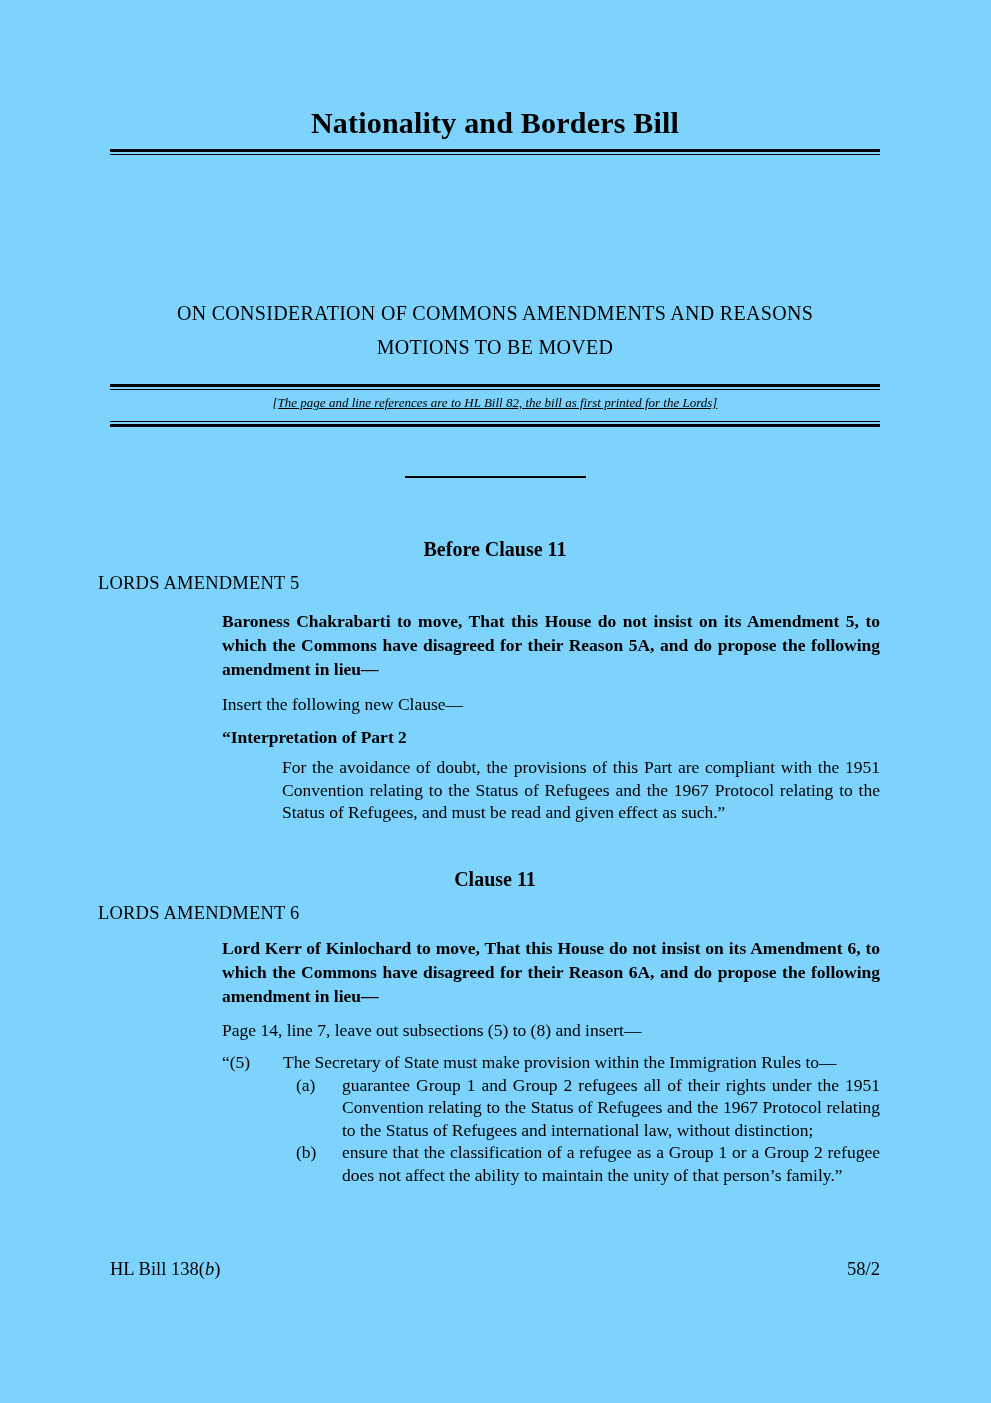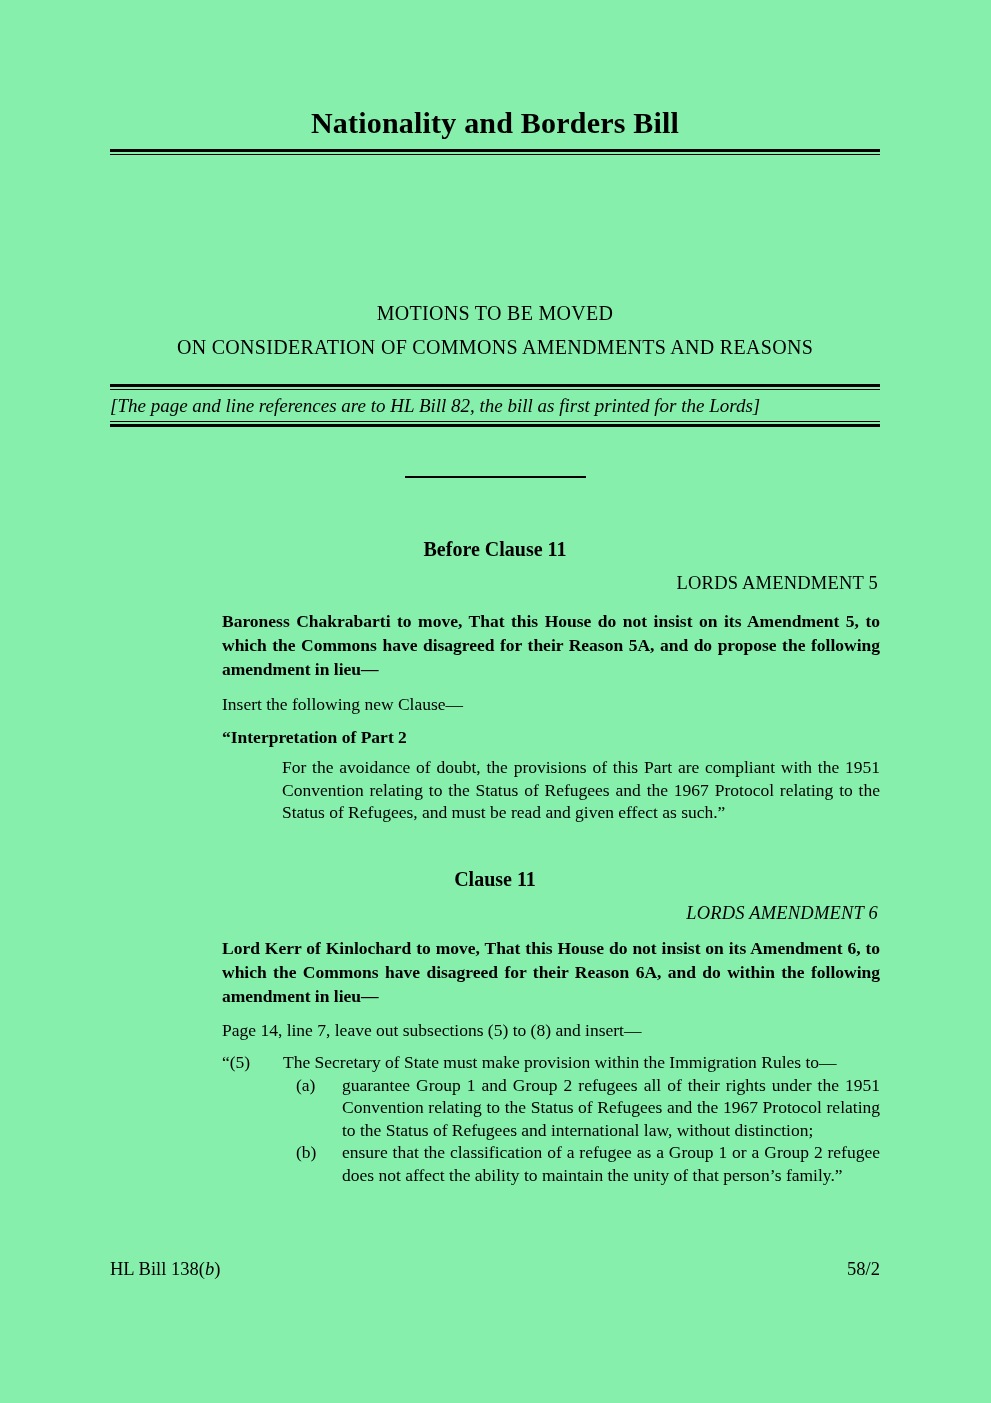--- a/index.html
+++ b/index.html
@@ -1,21 +1,21 @@
 <!DOCTYPE html>
 <html><head>
 <meta charset="utf-8">
 <style>
   html, body { margin: 0; padding: 0; background: #e8e8e8; }
   .page {
     position: relative;
     width: 991px;
     height: 1403px;
     margin: 0 auto;
-    background: #86efac;
+    background: #7dd3fc;
     color: #000000;
     font-family: "Liberation Serif", serif;
     font-size: 17.5px;
   }
   
   .rule-thick-thin { border-top: 3px solid #000; border-bottom: 1px solid #000; height: 2px; }
   .rule-thin-thick { border-top: 1px solid #000; border-bottom: 3px solid #000; height: 2px; }
 
   .doc-title {
     position: absolute; top: 106px; left: 110px; width: 770px;
@@ -24,38 +24,38 @@
   .title-rule { position: absolute; top: 149px; left: 110px; width: 770px; }
 
   .motions-block {
     position: absolute; top: 296px; left: 110px; width: 770px;
     text-align: center; font-size: 20px; line-height: 34px; letter-spacing: 0.3px;
   }
 
   .ref-box-top    { position: absolute; top: 384px; left: 110px; width: 770px; }
   .ref-note {
     position: absolute; top: 395px; left: 110px; width: 770px;
-    text-align: left; font-style: italic; font-size: 19px;
+    text-align: center; font-style: italic; font-size: 13px; text-decoration: underline;
   }
   .ref-box-bottom { position: absolute; top: 421px; left: 110px; width: 770px; }
 
   .short-rule { position: absolute; top: 476px; left: 405px; width: 181px; border-top: 2px solid #000; }
 
   .center-head-bold {
     position: absolute; left: 110px; width: 770px;
     text-align: center; font-weight: bold; font-size: 20px;
   }
   .center-head-caps {
-    position: absolute; left: 108px; width: 770px;
-    text-align: right; font-size: 18.5px; letter-spacing: 0.2px;
+    position: absolute; left: 98px; width: 770px;
+    text-align: left; font-size: 18.5px; letter-spacing: 0.2px;
   }
   .pos-before-clause { top: 538px; }
   .pos-lords5 { top: 573px; }
   .pos-clause11 { top: 868px; }
-  .pos-lords6 { top: 903px; font-style: italic; }
+  .pos-lords6 { top: 903px; }
 
   .motion-para {
     position: absolute; left: 222px; width: 658px;
     font-weight: bold; text-align: justify; line-height: 24px;
   }
   .pos-motion5 { top: 609px; }
   .pos-motion6 { top: 936px; }
 
   .plain-line { position: absolute; left: 222px; width: 658px; }
   .pos-insert5 { top: 694px; font-family: Liberation Serif, serif; }
@@ -83,42 +83,42 @@
 </style>
 </head>
 <body>
 
 <div class="page">
 
   <div class="doc-title">Nationality and Borders Bill</div>
   <div class="title-rule rule-thick-thin"></div>
 
   <div class="motions-block">
+    <div>ON CONSIDERATION OF COMMONS AMENDMENTS AND REASONS</div>
     <div>MOTIONS TO BE MOVED</div>
-    <div>ON CONSIDERATION OF COMMONS AMENDMENTS AND REASONS</div>
   </div>
 
   <div class="ref-box-top rule-thick-thin"></div>
   <div class="ref-note">[The page and line references are to HL Bill 82, the bill as first printed for the Lords]</div>
   <div class="ref-box-bottom rule-thin-thick"></div>
 
   <div class="short-rule"></div>
 
   <div class="center-head-bold pos-before-clause">Before Clause 11</div>
   <div class="center-head-caps pos-lords5">LORDS AMENDMENT 5</div>
 
   <div class="motion-para pos-motion5">Baroness Chakrabarti to move, That this House do not insist on its Amendment 5, to which the Commons have disagreed for their Reason 5A, and do propose the following amendment in lieu—</div>
   <div class="plain-line pos-insert5">Insert the following new Clause—</div>
   <div class="clause-head">“Interpretation of Part 2</div>
   <div class="clause-body">For the avoidance of doubt, the provisions of this Part are compliant with the 1951 Convention relating to the Status of Refugees and the 1967 Protocol relating to the Status of Refugees, and must be read and given effect as such.”</div>
 
   <div class="center-head-bold pos-clause11">Clause 11</div>
   <div class="center-head-caps pos-lords6">LORDS AMENDMENT 6</div>
 
-  <div class="motion-para pos-motion6">Lord Kerr of Kinlochard to move, That this House do not insist on its Amendment 6, to which the Commons have disagreed for their Reason 6A, and do within the following amendment in lieu—</div>
+  <div class="motion-para pos-motion6">Lord Kerr of Kinlochard to move, That this House do not insist on its Amendment 6, to which the Commons have disagreed for their Reason 6A, and do propose the following amendment in lieu—</div>
   <div class="plain-line pos-page14">Page 14, line 7, leave out subsections (5) to (8) and insert—</div>
 
   <div class="subsec">
     <div class="sub-row">
       <div class="sub-num">“(5)</div>
       <div class="sub-body">The Secretary of State must make provision within the Immigration Rules to—</div>
     </div>
     <div class="sub-item">
       <div class="item-label">(a)</div>
       <div class="item-text">guarantee Group 1 and Group 2 refugees all of their rights under the 1951 Convention relating to the Status of Refugees and the 1967 Protocol relating to the Status of Refugees and international law, without distinction;</div>

